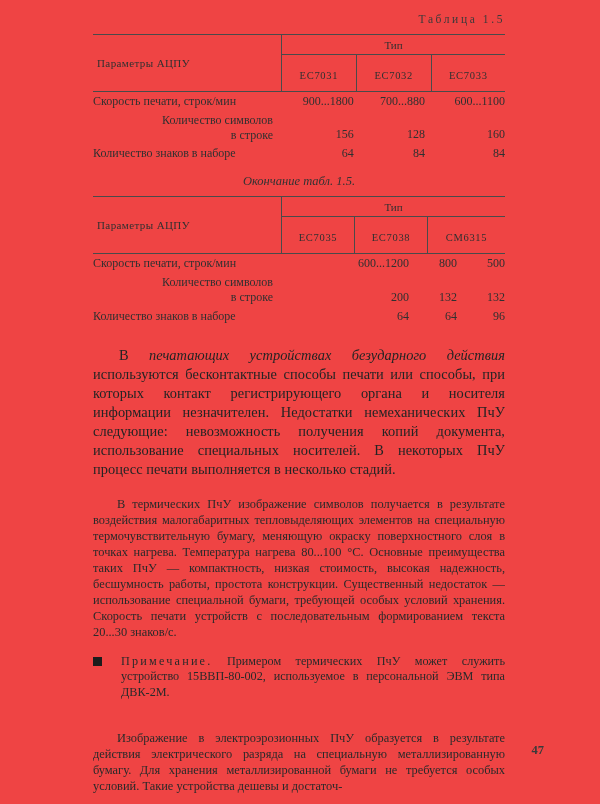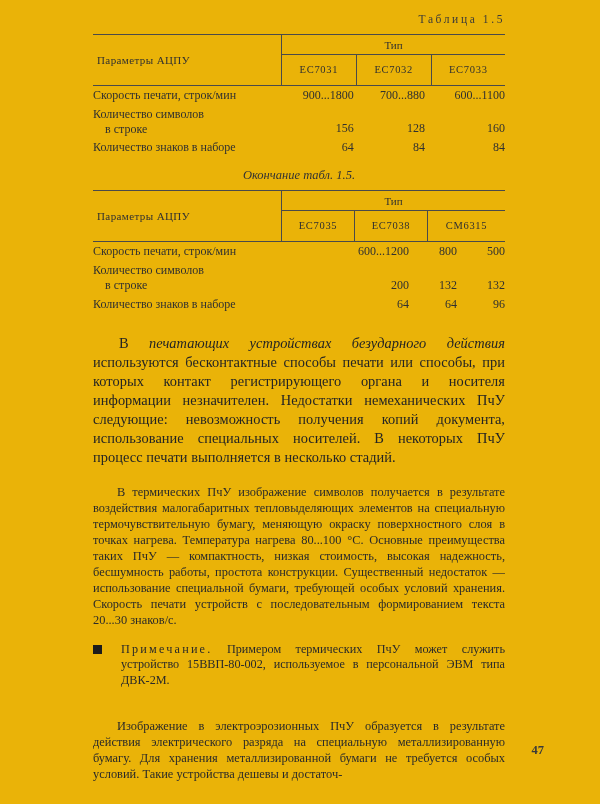--- a/index.html
+++ b/index.html
@@ -4,21 +4,21 @@
 <style>
   html, body {
     margin: 0;
     padding: 0;
     background: #ffffff;
   }
   .page {
     position: relative;
     width: 600px;
     height: 804px;
-    background: #eab308;
+    background: #ef4444;
     overflow: hidden;
     font-family: "Liberation Serif", "DejaVu Serif", serif;
     color: #2b2b2b;
     -webkit-font-smoothing: antialiased;
   }
   .content {
     position: absolute;
     left: 93px;
     top: 0;
     width: 412px;
@@ -63,21 +63,21 @@
   .tbl .hdr-tip {
     text-align: center;
     font-size: 11px;
     padding: 4px 0 3px 0;
     border-bottom: 1.2px solid #4a4a4a;
   }
   .tbl .hdr-model {
     text-align: center;
     font-size: 10.5px;
     letter-spacing: 0.7px;
-    padding: 9px 0 10px 0;
+    padding: 15px 0 10px 0;
     border-right: 1.3px solid #4a4a4a;
     font-family: Liberation Serif, serif;
   }
   .tbl .hdr-model.last { border-right: none; }
 
   .tbl td.lbl {
     font-size: 12px;
     padding: 2px 0 2px 0;
     white-space: pre-line;
     line-height: 1.22;
@@ -86,20 +86,21 @@
     font-size: 12px;
     text-align: right;
     padding: 2px 0;
     vertical-align: bottom;
   }
   .body-gap-top td { padding-top: 9px; }
   .body-gap-bot td { padding-bottom: 7px; }
 
   .lbl-two {
     display: block;
+    text-align: right;
   }
   .lbl-two .l2 {
     display: block;
     padding-left: 12px;
   }
 
   
   p { margin: 0; }
 
   .para-main {

